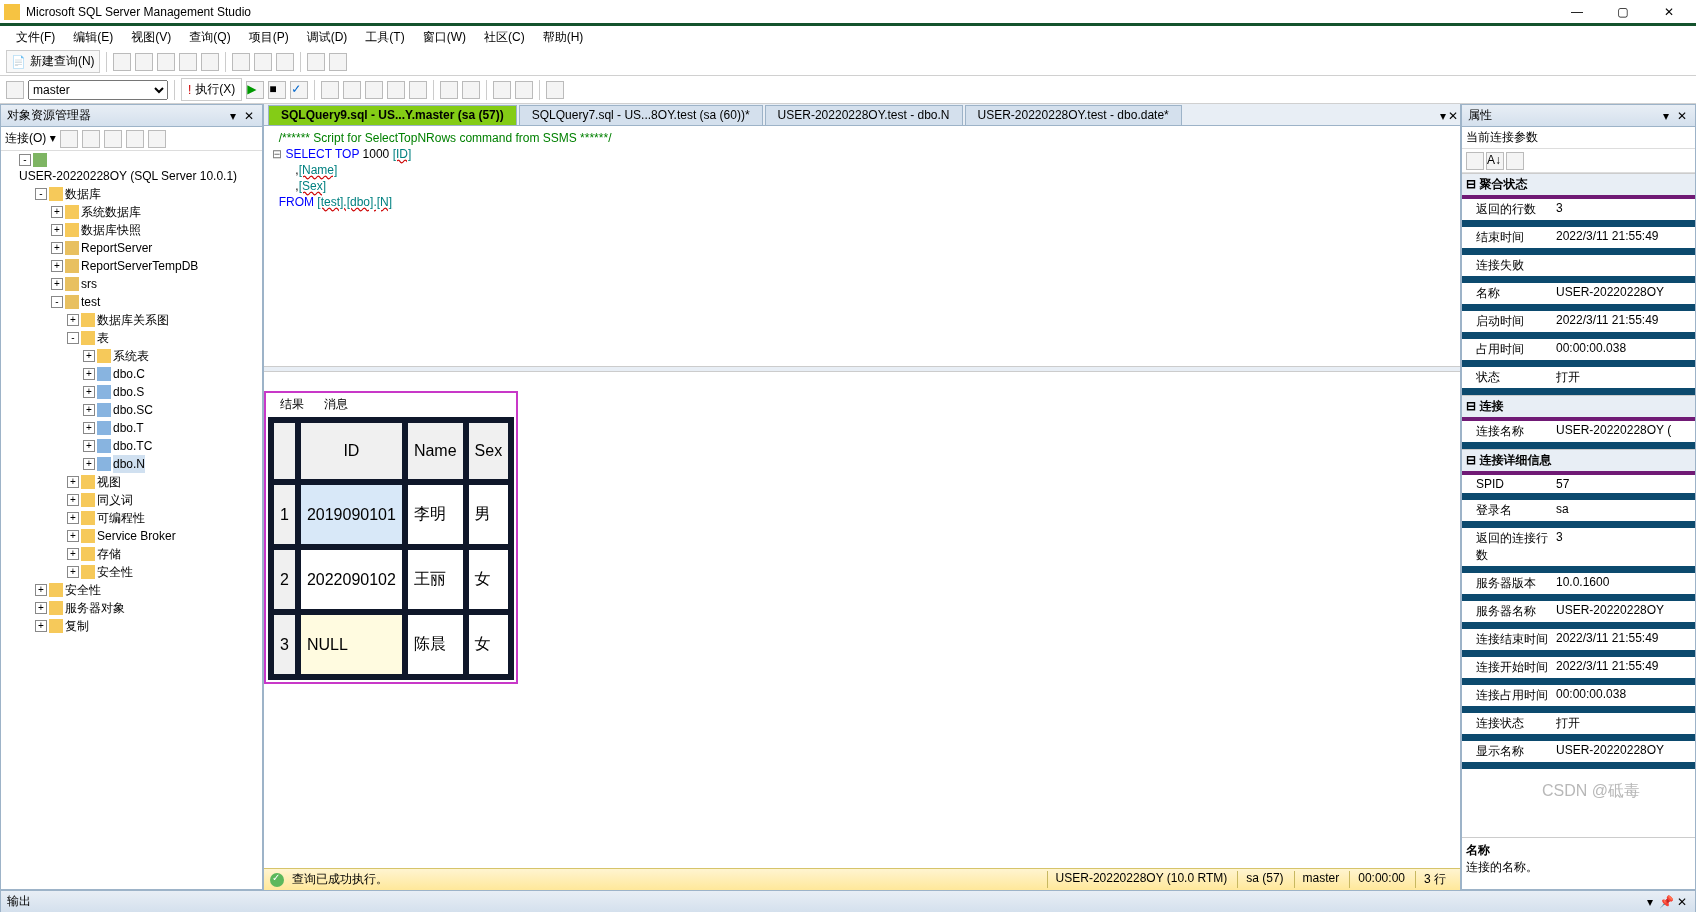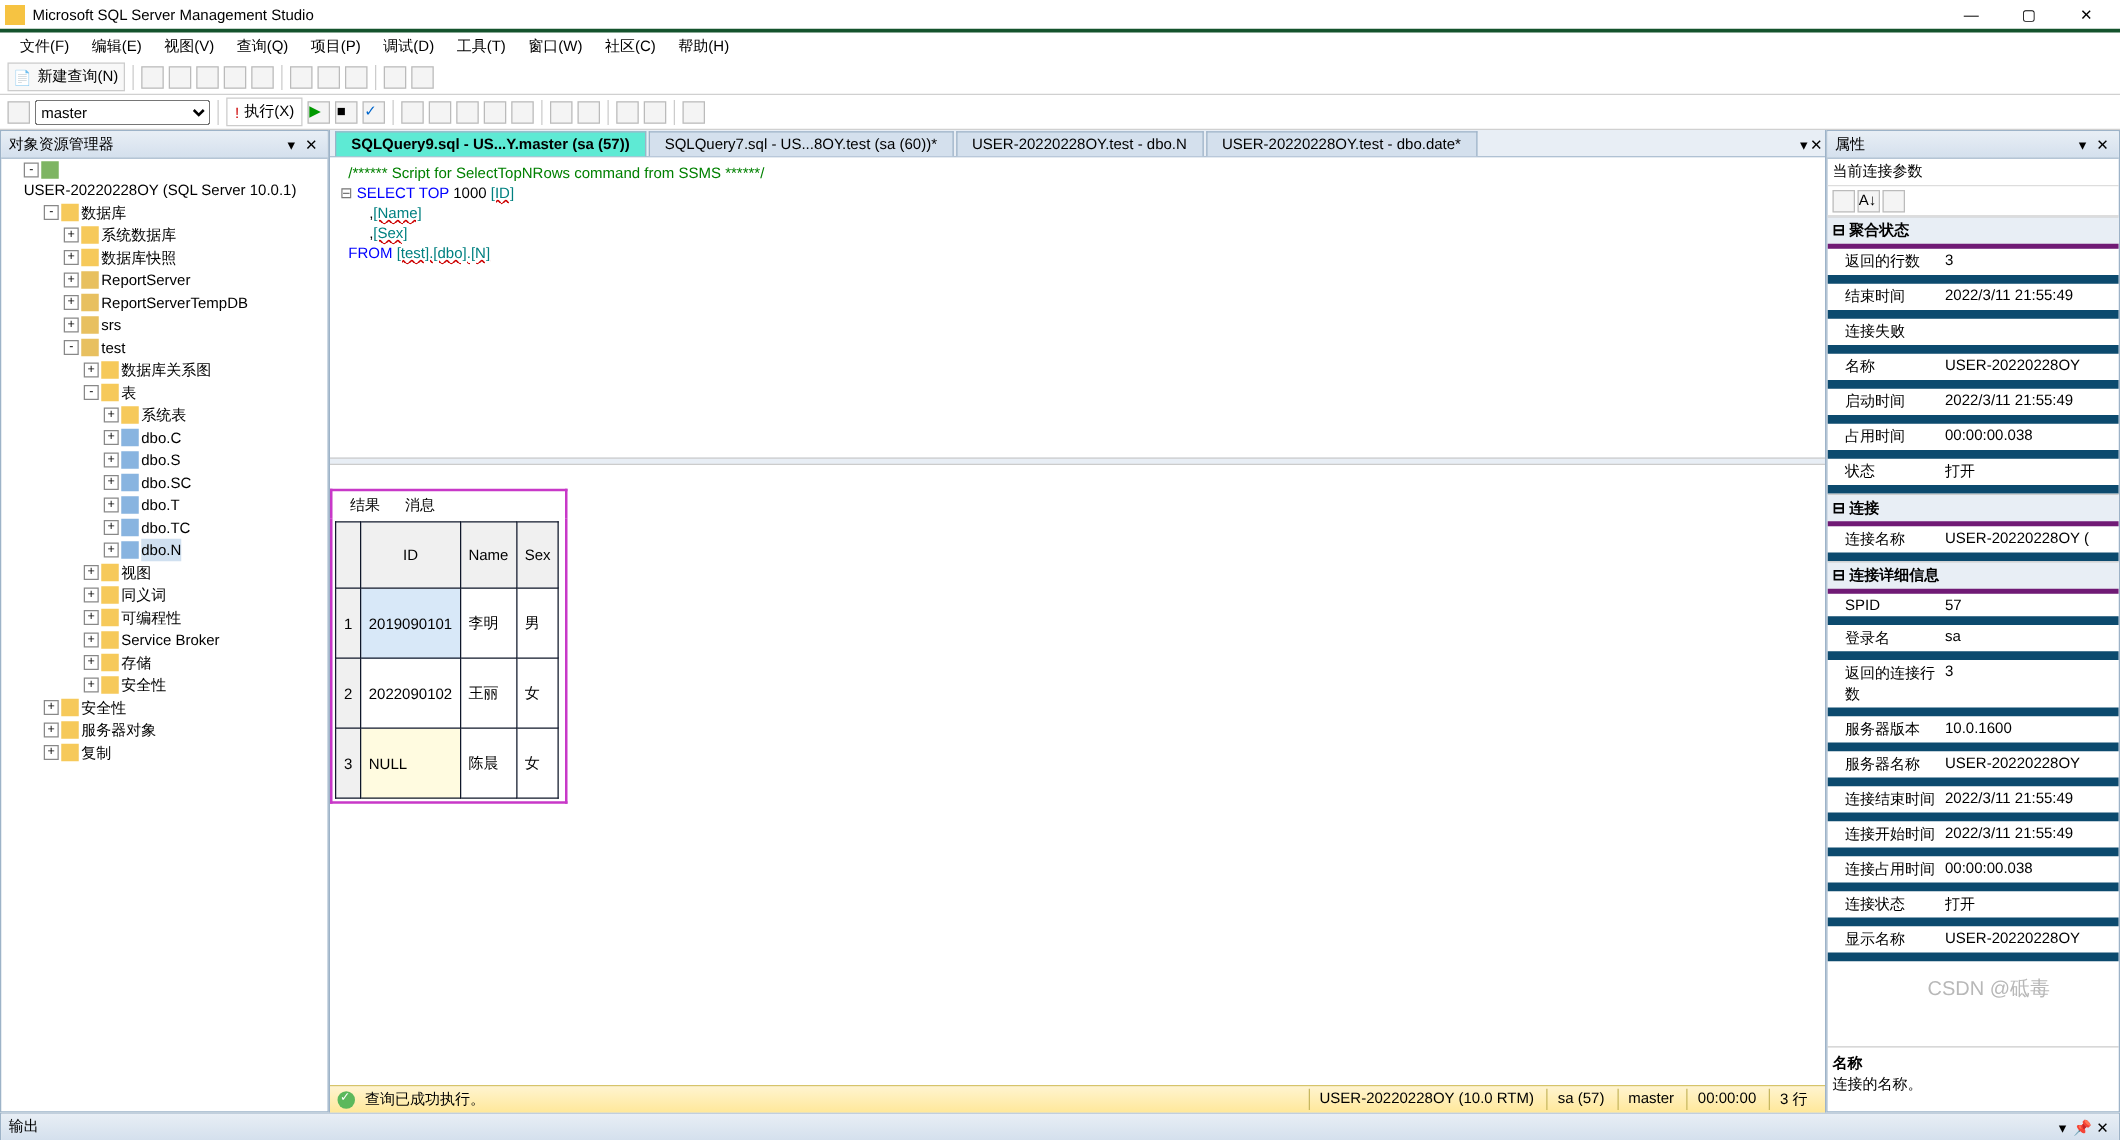--- a/index.html
+++ b/index.html
@@ -28,34 +28,34 @@
 .tree .exp { width: 12px; height: 12px; border: 1px solid #888; text-align: center; line-height: 10px; font-size: 10px; margin-right: 2px; display: inline-block; }
 .tree .ticon { width: 14px; height: 14px; margin-right: 2px; display: inline-block; }
 .folder { background: #f6c95a; }
 .db { background: #e8c060; }
 .table { background: #88b4e0; }
 .server { background: #7eb563; }
 .tree .sel { background: #d0e0f0; }
 .center { flex: 1; display: flex; flex-direction: column; border-left: 1px solid #9db3c8; border-right: 1px solid #9db3c8; }
 .tabbar { height: 22px; background: #e8eef5; display: flex; align-items: flex-end; padding-left: 4px; border-bottom: 1px solid #9db3c8; }
 .tab { height: 20px; padding: 2px 12px; background: #d4e0ed; border: 1px solid #9db3c8; border-bottom: none; margin-right: 2px; font-size: 11px; position: relative; }
-.tab.active { background: #5eead4; font-weight: bold; }
+.tab.active { background: #84cc16; font-weight: bold; }
 .editor { flex: 0 0 240px; padding: 4px 8px; font-family: Consolas, monospace; font-size: 13px; line-height: 16px; overflow: auto; background: #fff; }
 .editor .c { color: #008000; }
 .editor .k { color: #0000ff; }
 .editor .n { color: #000; margin-top: 28px; }
 .editor .id { color: #008080; text-decoration: underline wavy #c00; }
 .editor .gutter { color: #777; display: inline-block; }
 .splitter { height: 6px; background: #e8eef5; border-top: 1px solid #ccc; border-bottom: 1px solid #ccc; }
 .results { flex: 1; display: flex; flex-direction: column; margin-top: 19px; }
 .result-tabs { height: 24px; display: flex; align-items: center; padding: 2px 4px; gap: 4px; border: 2px solid #c838c8; border-bottom: none; }
 .result-tabs .rtab { display: flex; align-items: center; gap: 4px; padding: 2px 6px; }
 .result-grid { border: 2px solid #c838c8; border-top: none; padding: 2px; display: inline-block; min-width: 190px; }
 .result-grid table { border-collapse: collapse; }
-.result-grid th, .result-grid td { border: 1px solid #0f172a; padding: 19px 6px; font-size: 12px; text-align: left; }
+.result-grid th, .result-grid td { border: 6px solid #0f172a; padding: 19px 6px; font-size: 16px; text-align: left; }
 .result-grid th { background: #f0f0f0; font-weight: normal; text-align: center; }
 .result-grid .rownum { background: #f0f0f0; text-align: center; width: 20px; }
 .status-exec { height: 22px; background: linear-gradient(#fff4d0,#ffe89a); border-top: 1px solid #d6c46a; display: flex; align-items: center; padding: 0 6px; gap: 8px; }
 .status-exec .right { margin-left: auto; display: flex; gap: 2px; }
 .status-exec .cell { border-left: 1px solid #c8b860; padding: 0 8px; }
 .right-panel { width: 235px; }
 .prop-bar { height: 24px; display: flex; align-items: center; padding: 2px 4px; gap: 2px; border-bottom: 1px solid #ddd; }
 .props { flex: 1; overflow: auto; }
 .props .cat { background: #e8eef5; padding: 2px 4px; font-weight: bold; border-top: 1px solid #ccc; border-bottom: 4px solid #701a75; }
 .props .row { display: flex; border-bottom: 7px solid #0c4a6e; }
@@ -145,20 +145,28 @@
 
 <div class="layout">
 
   <div class="panel left-panel">
     <div class="panel-header">
       <span>对象资源管理器</span>
       <div class="tools">
         <span>▾</span>
         <span>✕</span>
       </div>
+    </div>
+    <div class="conn-bar">
+      <span><span>连接(O)</span> ▾</span>
+      <span class="ibtn"></span>
+      <span class="ibtn"></span>
+      <span class="ibtn"></span>
+      <span class="ibtn"></span>
+      <span class="ibtn"></span>
     </div>
     <div class="tree">
       <ul>
         <li>
             <span class="exp">-</span>
             <span class="ticon server"></span>
             <span>USER-20220228OY (SQL Server 10.0.1)</span>
           <ul>
             <li>
                 <span class="exp">-</span>

